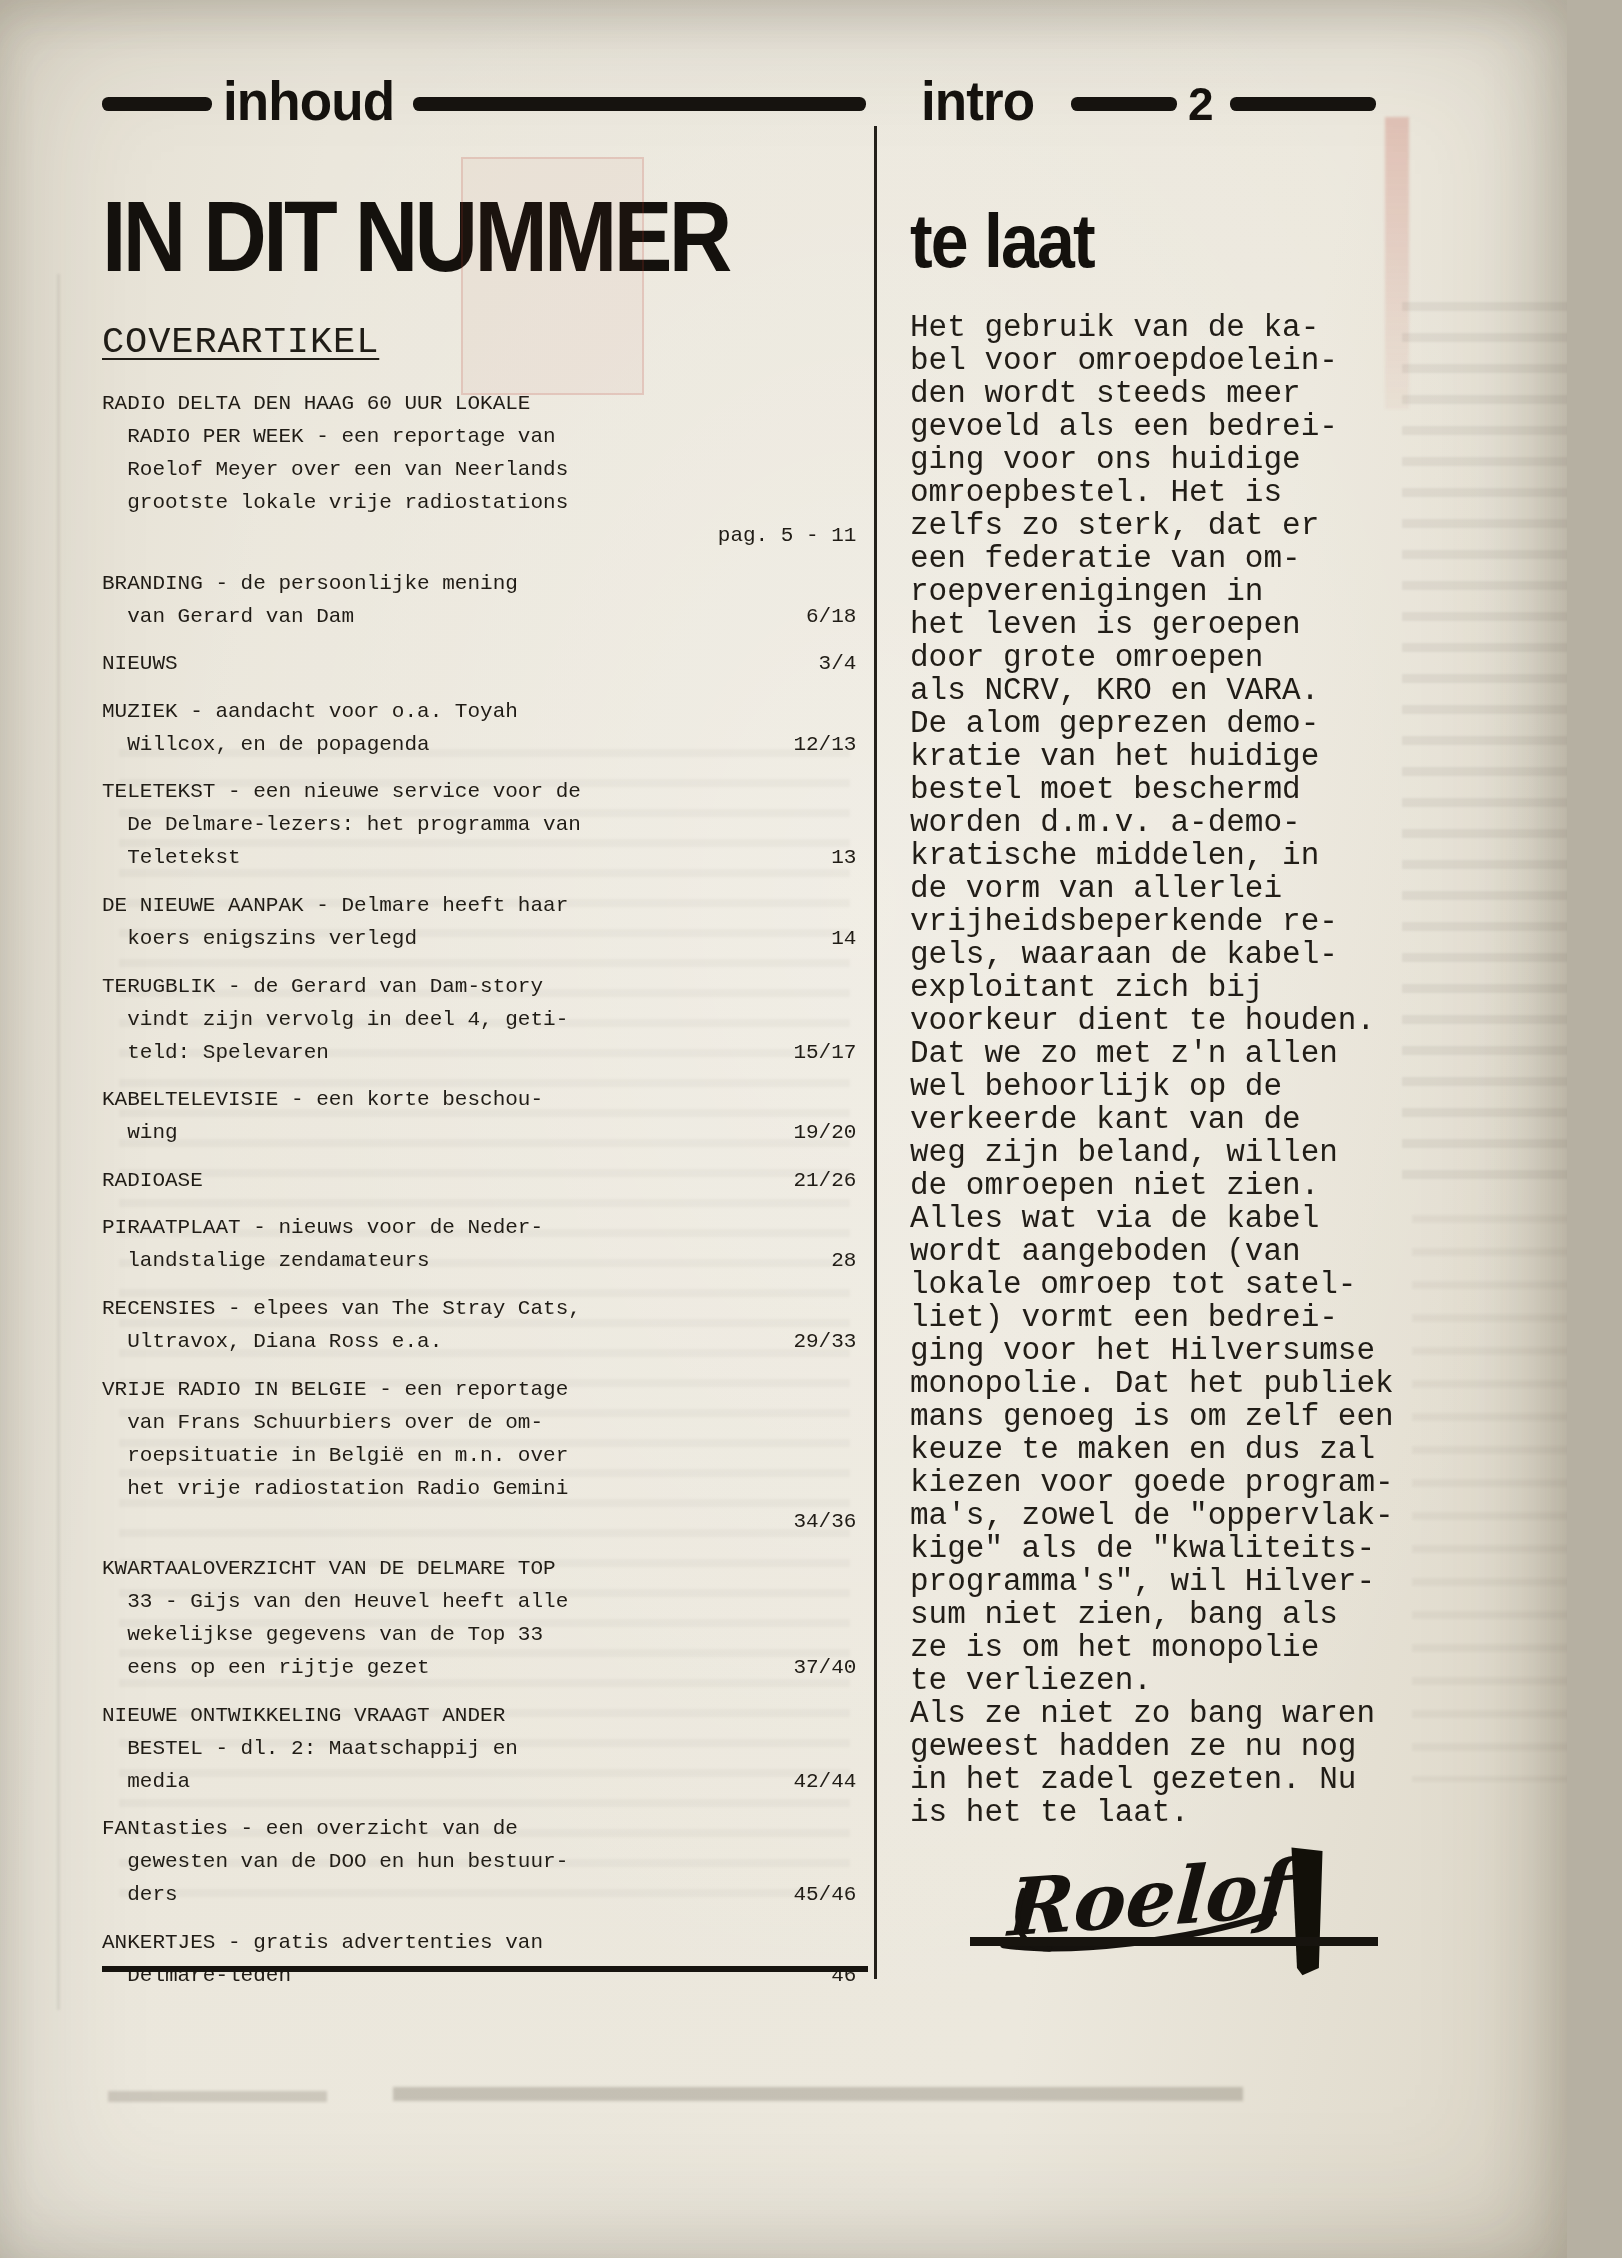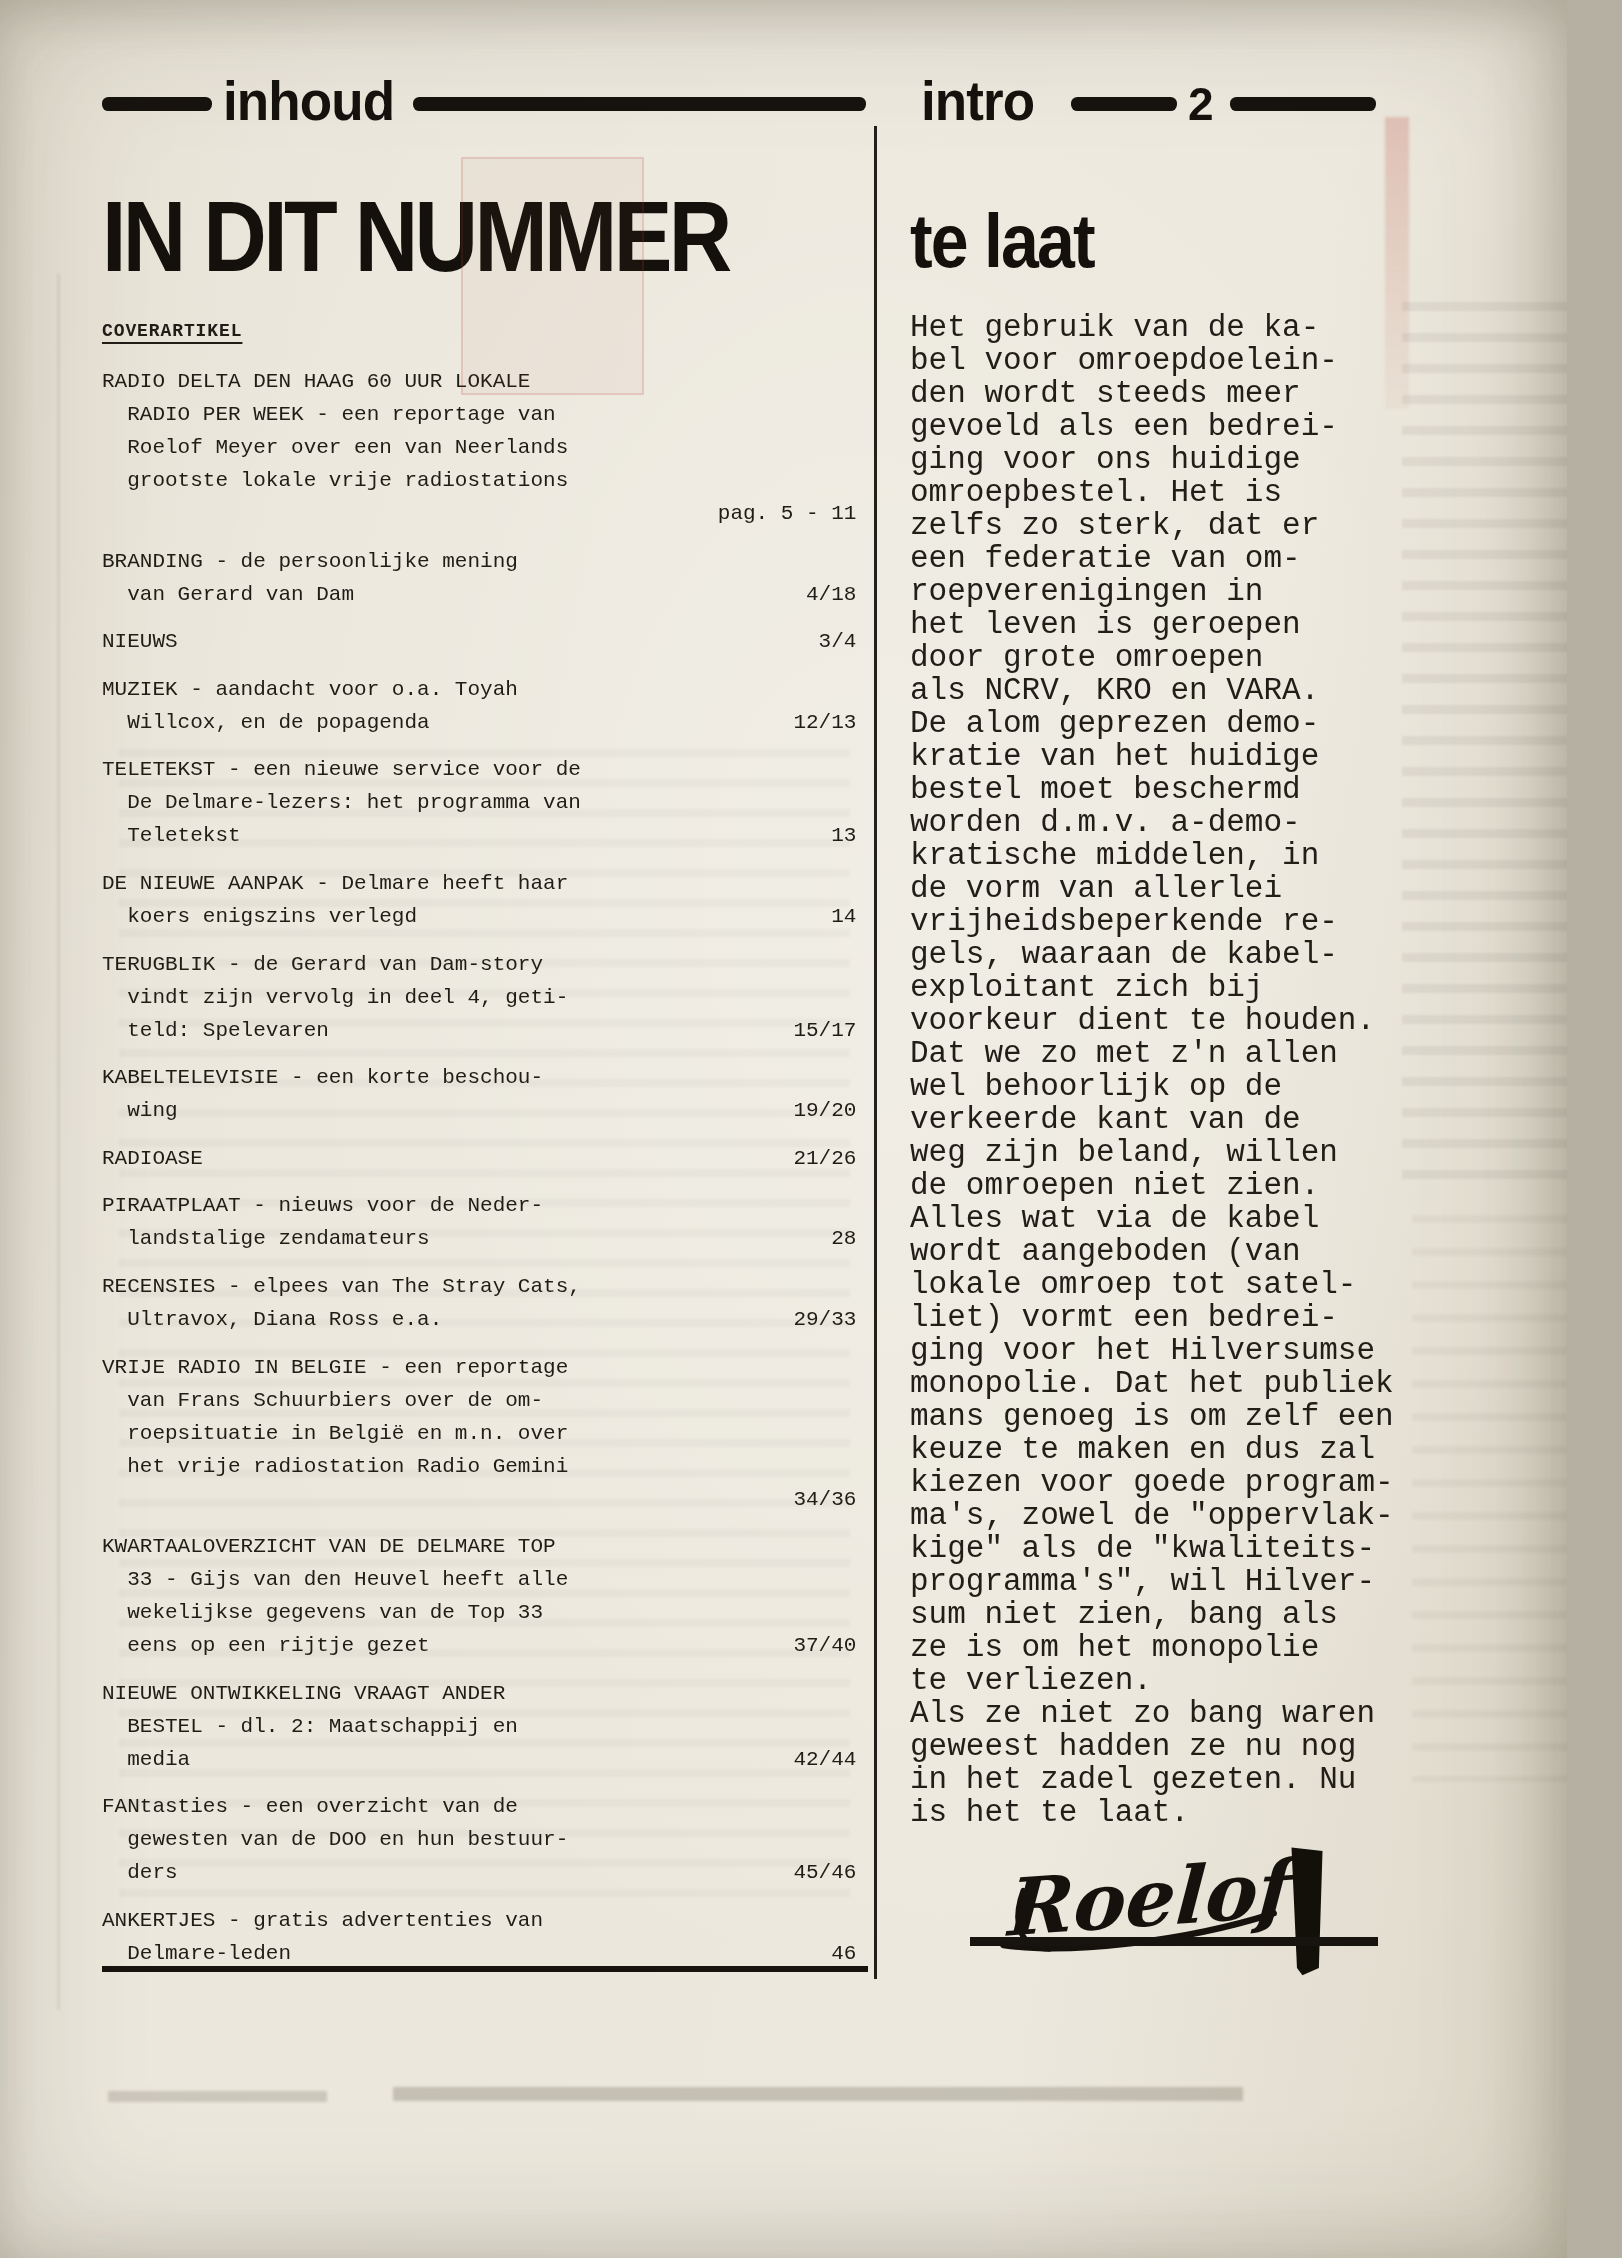--- a/index.html
+++ b/index.html
@@ -24,21 +24,21 @@
   .hdr-num{position:absolute;top:77px;font-weight:bold;font-size:46px;color:#15120e;}
   .divider{position:absolute;left:874px;top:126px;width:2.7px;height:1853px;background:#23201a;}
   .col-left{position:absolute;left:102px;top:179px;width:769px;}
   .col-right{position:absolute;left:910px;top:196px;width:471px;}
   .toc-title{
     margin:0;font-size:88px;font-weight:bold;letter-spacing:-3.7px;color:#14110d;
     transform:scaleY(1.14);transform-origin:left top;white-space:nowrap;
   }
   .section-label{
     margin-top:40px;
-    font-family:"Liberation Mono", monospace;font-size:18px;font-weight:bold;color:#201d17;
+    font-family:"Liberation Mono", monospace;font-size:37px;font-weight:normal;color:#201d17;
     text-decoration:underline;text-underline-offset:5.5px;text-decoration-thickness:1.8px;
     letter-spacing:0.9px;
   }
   .entries{margin-top:24px;}
   .toc-entry{
     position:relative;white-space:pre;margin-bottom:14.6px;
     font-family:"Liberation Mono", monospace;font-size:21px;line-height:33px;color:#201c16;
   }
   .entry-page{position:absolute;right:14.6px;bottom:0;}
   .intro-title{
@@ -88,21 +88,21 @@
   <div class="col-left">
     <h1 class="toc-title">IN DIT NUMMER</h1>
     <div class="section-label">COVERARTIKEL</div>
     <div class="entries">
         <div class="toc-entry"><span class="entry-text">RADIO DELTA DEN HAAG 60 UUR LOKALE
   RADIO PER WEEK - een reportage van
   Roelof Meyer over een van Neerlands
   grootste lokale vrije radiostations
  </span><span class="entry-page">pag. 5 - 11</span></div>
         <div class="toc-entry"><span class="entry-text">BRANDING - de persoonlijke mening
-  van Gerard van Dam</span><span class="entry-page">4/18</span></div>
+  van Gerard van Dam</span><span class="entry-page">6/18</span></div>
         <div class="toc-entry"><span class="entry-text">NIEUWS</span><span class="entry-page">3/4</span></div>
         <div class="toc-entry"><span class="entry-text">MUZIEK - aandacht voor o.a. Toyah
   Willcox, en de popagenda</span><span class="entry-page">12/13</span></div>
         <div class="toc-entry"><span class="entry-text">TELETEKST - een nieuwe service voor de
   De Delmare-lezers: het programma van
   Teletekst</span><span class="entry-page">13</span></div>
         <div class="toc-entry"><span class="entry-text">DE NIEUWE AANPAK - Delmare heeft haar
   koers enigszins verlegd</span><span class="entry-page">14</span></div>
         <div class="toc-entry"><span class="entry-text">TERUGBLIK - de Gerard van Dam-story
   vindt zijn vervolg in deel 4, geti-

